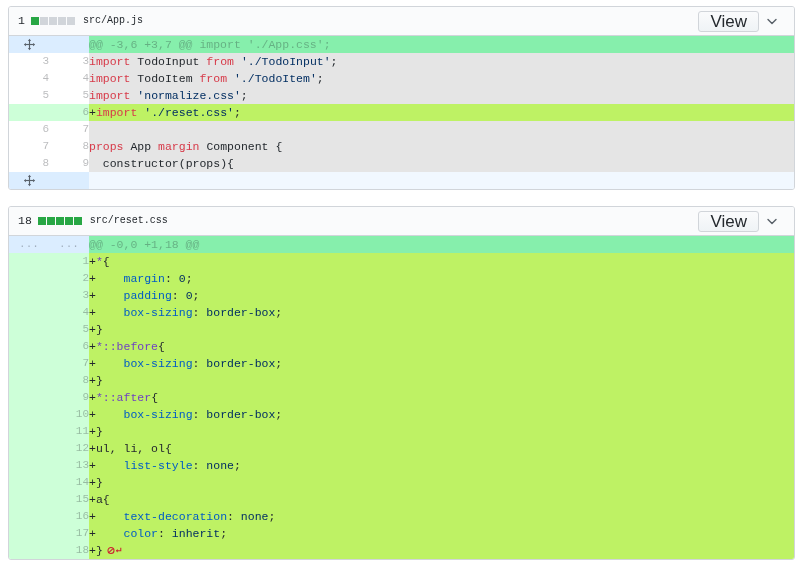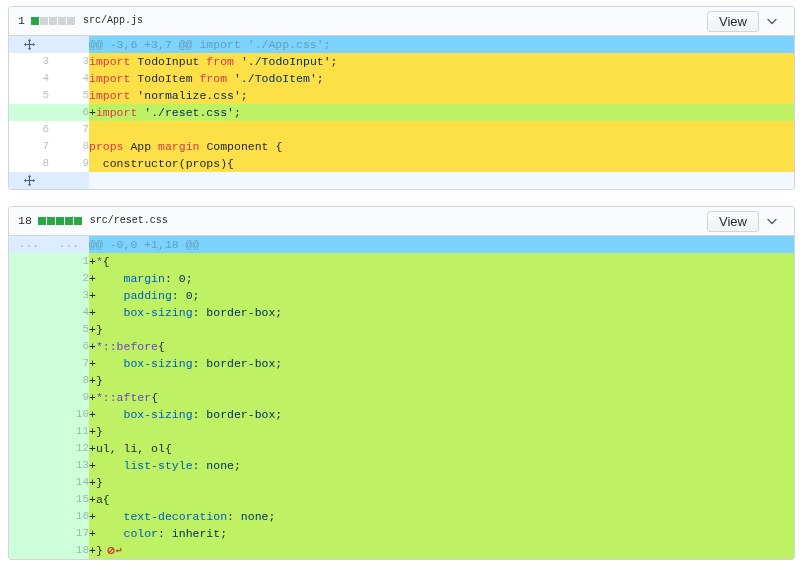--- a/index.html
+++ b/index.html
@@ -63,21 +63,21 @@
     flex: 1;
   }
   .fh-actions {
     display: flex;
     align-items: center;
     gap: 0;
   }
   .btn-view {
     display: inline-block;
     font-family: "Liberation Sans", sans-serif;
-    font-size: 13px;
+    font-size: 17px;
     color: #24292e;
     background: linear-gradient(#fafbfc, #eff3f6);
     border: 1px solid #d1d5da;
     border-radius: 3px;
     padding: 2px 11px;
     line-height: 15px;
     cursor: pointer;
     user-select: none;
   }
   .btn-caret {
@@ -119,29 +119,29 @@
   td.code {
     padding-left: 10px;
     white-space: pre;
     color: #24292e;
     background: #ffffff;
     overflow: hidden;
   }
 
   
   tr.ctx td.num  { background: #ffffff; }
-  tr.ctx td.code { background: #fde047; }
+  tr.ctx td.code { background: #e5e5e5; }
 
   
   tr.add td.num  { background: #cdffd8; color: rgba(27,31,35,0.3); }
   tr.add td.code { background: #bef264; }
 
   
   tr.hunk td.num  { background: #dbedff; color: rgba(27,31,35,0.3); text-align: center; padding-right: 0; }
-  tr.hunk td.code { background: #7dd3fc; color: rgba(27,31,35,0.3); }
+  tr.hunk td.code { background: #86efac; color: rgba(27,31,35,0.3); }
 
   tr.expander td.num  { background: #dbedff; text-align: center; padding-right: 0; }
   tr.expander td.code { background: #f1f8ff; }
 
   .expand-icon {
     display: inline-block;
     vertical-align: middle;
     line-height: 0;
   }
 

